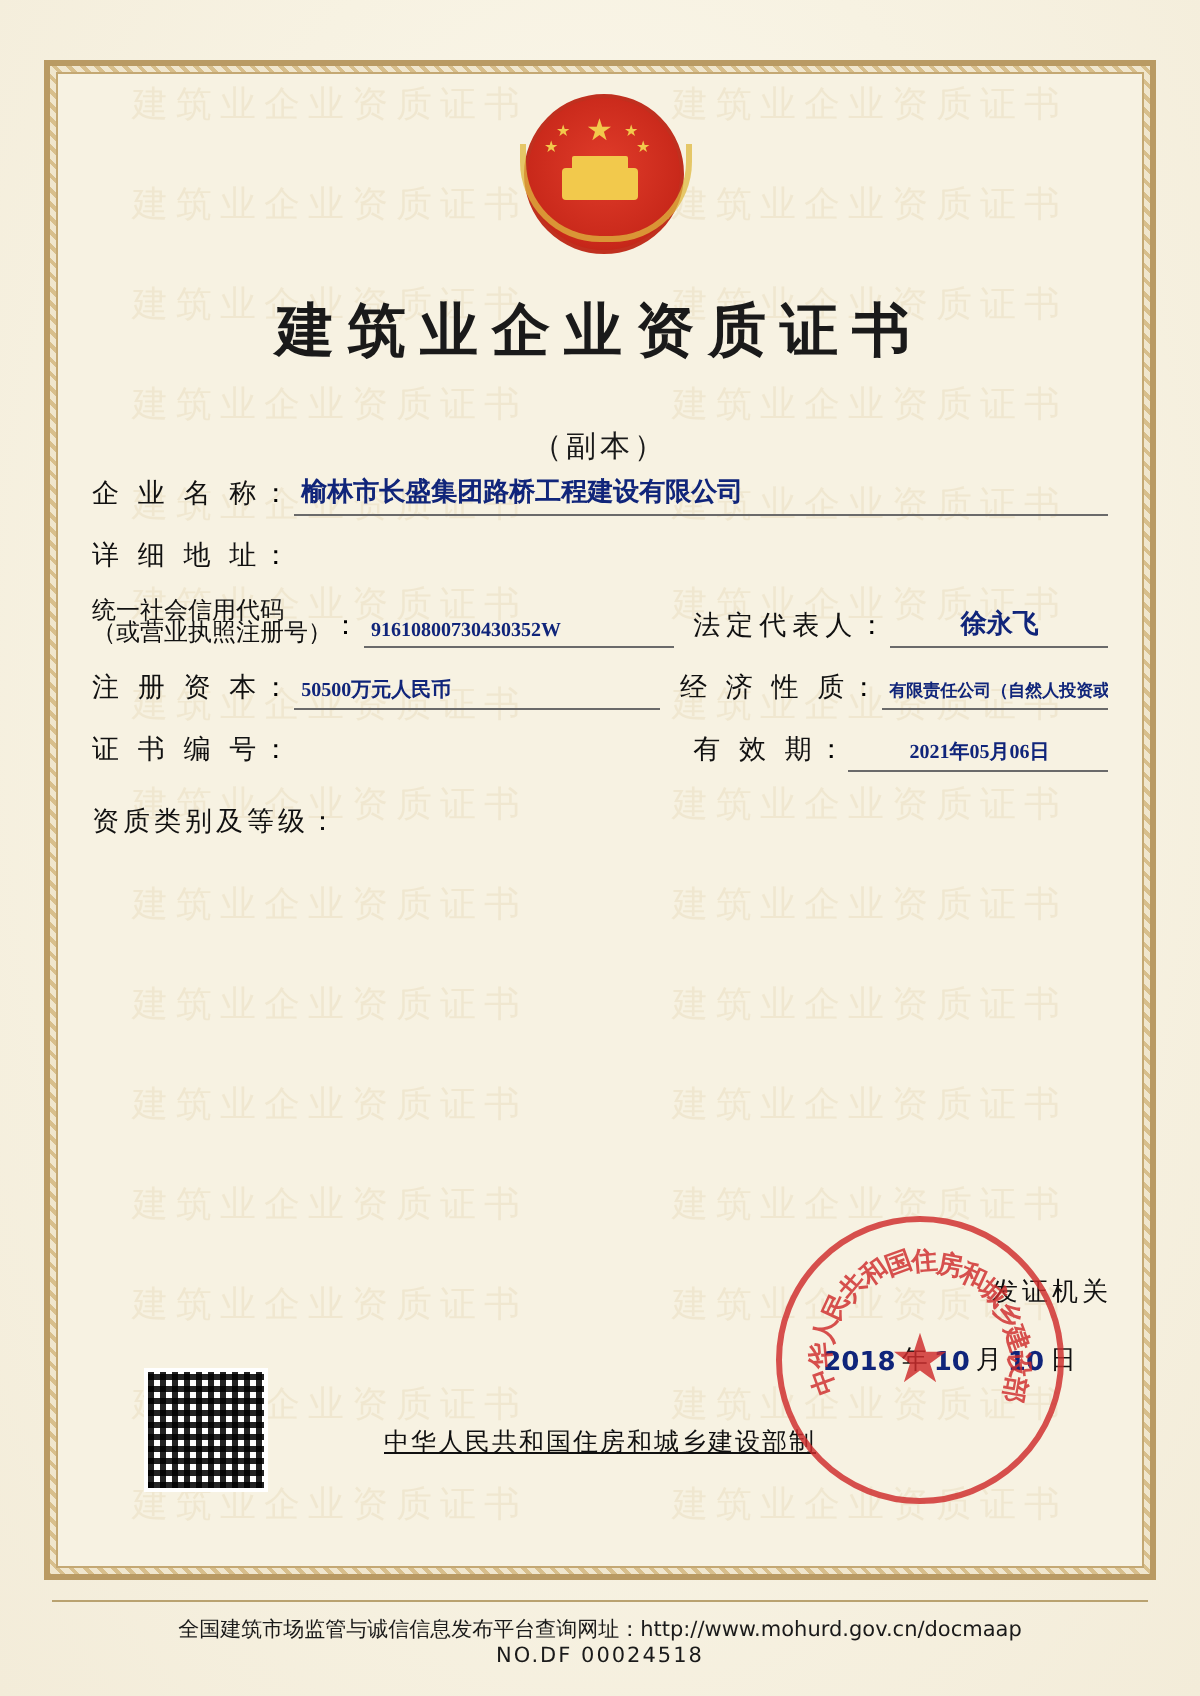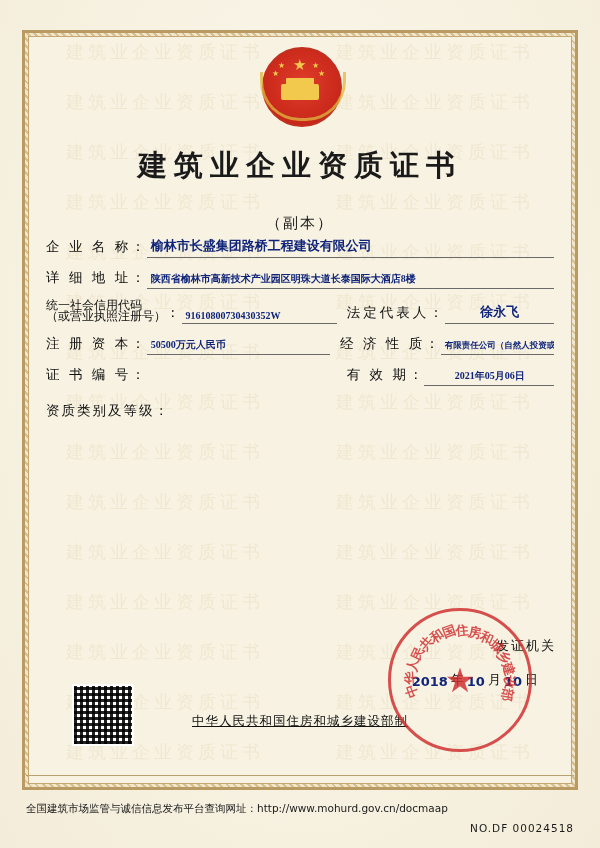--- a/index.html
+++ b/index.html
@@ -335,28 +335,29 @@
     position: absolute;
     left: 0; right: 0;
     bottom: 14px;
     display: flex;
     justify-content: space-between;
     align-items: center;
     padding: 0 26px;
     font-size: 10.5px;
     color: #1a1a1a;
     z-index: 4;
+    flex-direction: column;
   }
   .footer .line {
     position: absolute;
     left: 26px; right: 26px;
     top: -8px;
     border-top: 1px solid #b9a270;
   }
-  .footer-no { letter-spacing: 1px; margin-top: 39px; }
+  .footer-no { letter-spacing: 1px; }
 </style>
 </head>
 <body>
 
 <div class="certificate">
 
   <div class="border-hatch"></div>
   <div class="border-outer"></div>
   <div class="border-inner"></div>
 
@@ -450,21 +451,20 @@
           <span class="flabel">企 业 名 称</span>
           <span class="fcolon">：</span>
           <span class="fvalue">榆林市长盛集团路桥工程建设有限公司</span>
         </div>
       </div>
 
       <div class="frow">
         <div class="fcell" style="flex:1 1 100%;">
           <span class="flabel">详 细 地 址</span>
           <span class="fcolon">：</span>
-          <span class="fvalue small">陕西省榆林市高新技术产业园区明珠大道长泰国际大酒店8楼</span>
         </div>
       </div>
 
       <div class="frow">
         <div class="fcell w-left">
           <span class="flabel small">
             <span>统一社会信用代码</span><br>
             <span>（或营业执照注册号）</span>
           </span>
           <span class="fcolon">：</span>

